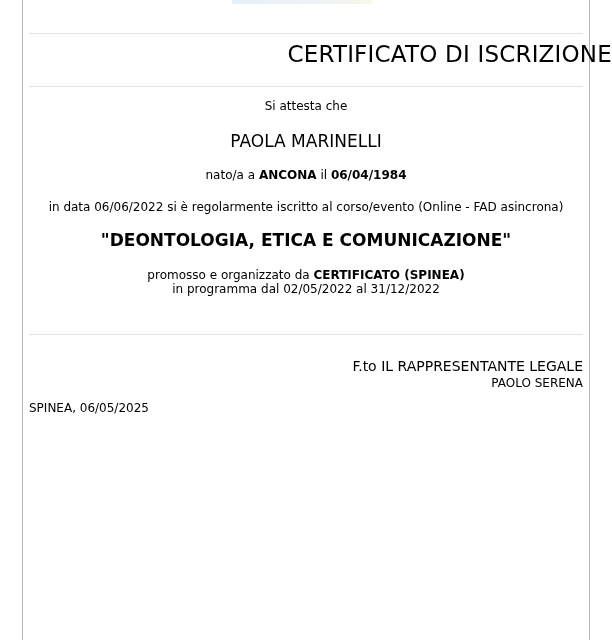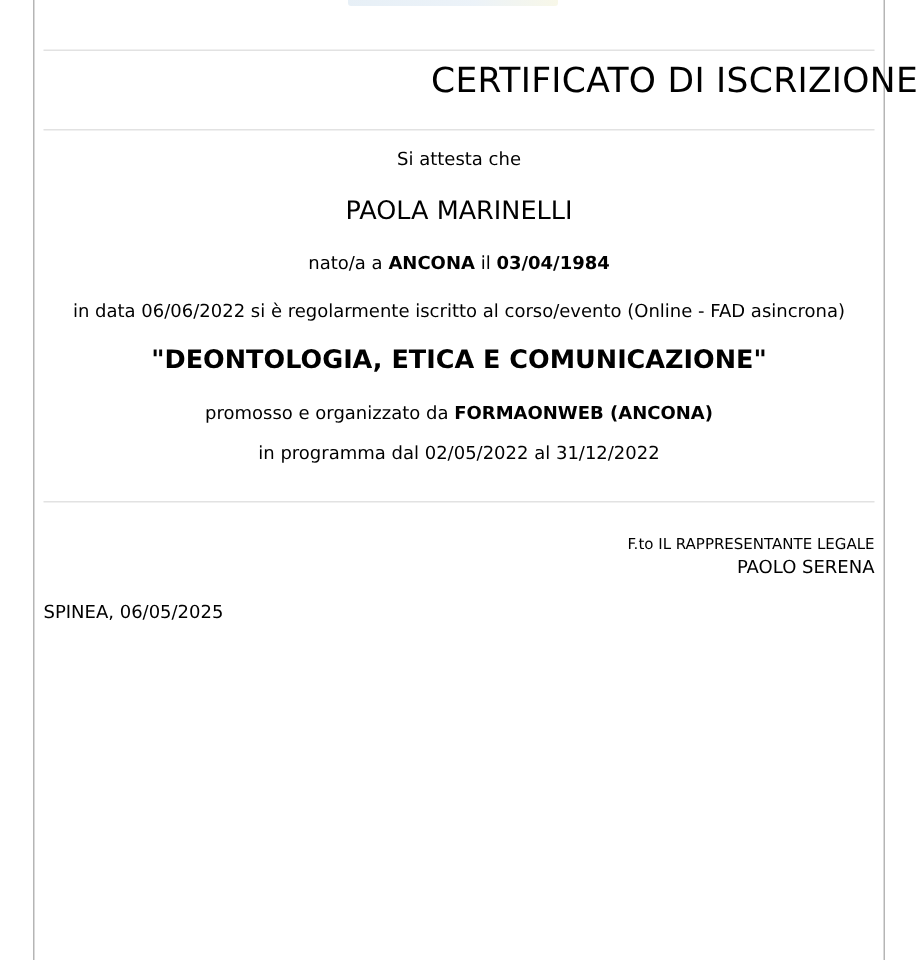--- a/index.html
+++ b/index.html
@@ -13,52 +13,52 @@
   .rule { position: absolute; left: 29px; width: 554px; height: 1px; background: #e2e2e2; }
   .title { position: absolute; left: 0; width: 612px; top: 41px; text-align: right;
            font-size: 23px; letter-spacing: 0.2px; }
   .line { position: absolute; left: 0; width: 612px; text-align: center; }
   .small { font-size: 12px; }
   .name { font-size: 17px; font-weight: normal; }
   .course { font-size: 17px; font-weight: bold; }
   b { font-weight: bold; }
   .place-date { position: absolute; left: 29px; top: 364px; font-size: 12px; margin-top: 37px; }
   .sig { position: absolute; right: 29px; top: 358px; text-align: right; }
-  .sig-role { font-size: 10px; }
+  .sig-role { font-size: 14px; }
   .sig-name { font-size: 12px; margin-top: 2px; }
 </style>
 </head>
 <body>
 
 <div class="frame"></div>
 <div class="logo"></div>
 
 <div class="rule" style="top:33px;"></div>
 <div class="title">CERTIFICATO DI ISCRIZIONE</div>
 <div class="rule" style="top:86px;"></div>
 
 <div class="line small" style="top:99px;">Si attesta che</div>
 <div class="line name" style="top:131px;">PAOLA MARINELLI</div>
 
 <div class="line small" style="top:168px;">
   <span>nato/a a</span>
   <b>ANCONA</b>
   <span>il</span>
-  <b>03/04/1984</b>
+  <b>06/04/1984</b>
 </div>
 
 <div class="line small" style="top:200px;">in data 06/06/2022 si è regolarmente iscritto al corso/evento (Online - FAD asincrona)</div>
 <div class="line course" style="top:230px;">"DEONTOLOGIA, ETICA E COMUNICAZIONE"</div>
 
 <div class="line small" style="top:268px;">
   <span>promosso e organizzato da</span>
-  <b>FORMAONWEB (ANCONA)</b>
+  <b>CERTIFICATO (SPINEA)</b>
 </div>
 
-<div class="line small" style="top:295px;text-align:center;">in programma dal 02/05/2022 al 31/12/2022</div>
+<div class="line small" style="top:282px;text-align:center;">in programma dal 02/05/2022 al 31/12/2022</div>
 
 <div class="rule" style="top:334px;"></div>
 
 <div class="place-date">SPINEA, 06/05/2025</div>
 
 <div class="sig">
   <div class="sig-role">F.to IL RAPPRESENTANTE LEGALE</div>
   <div class="sig-name">PAOLO SERENA</div>
 </div>
 

